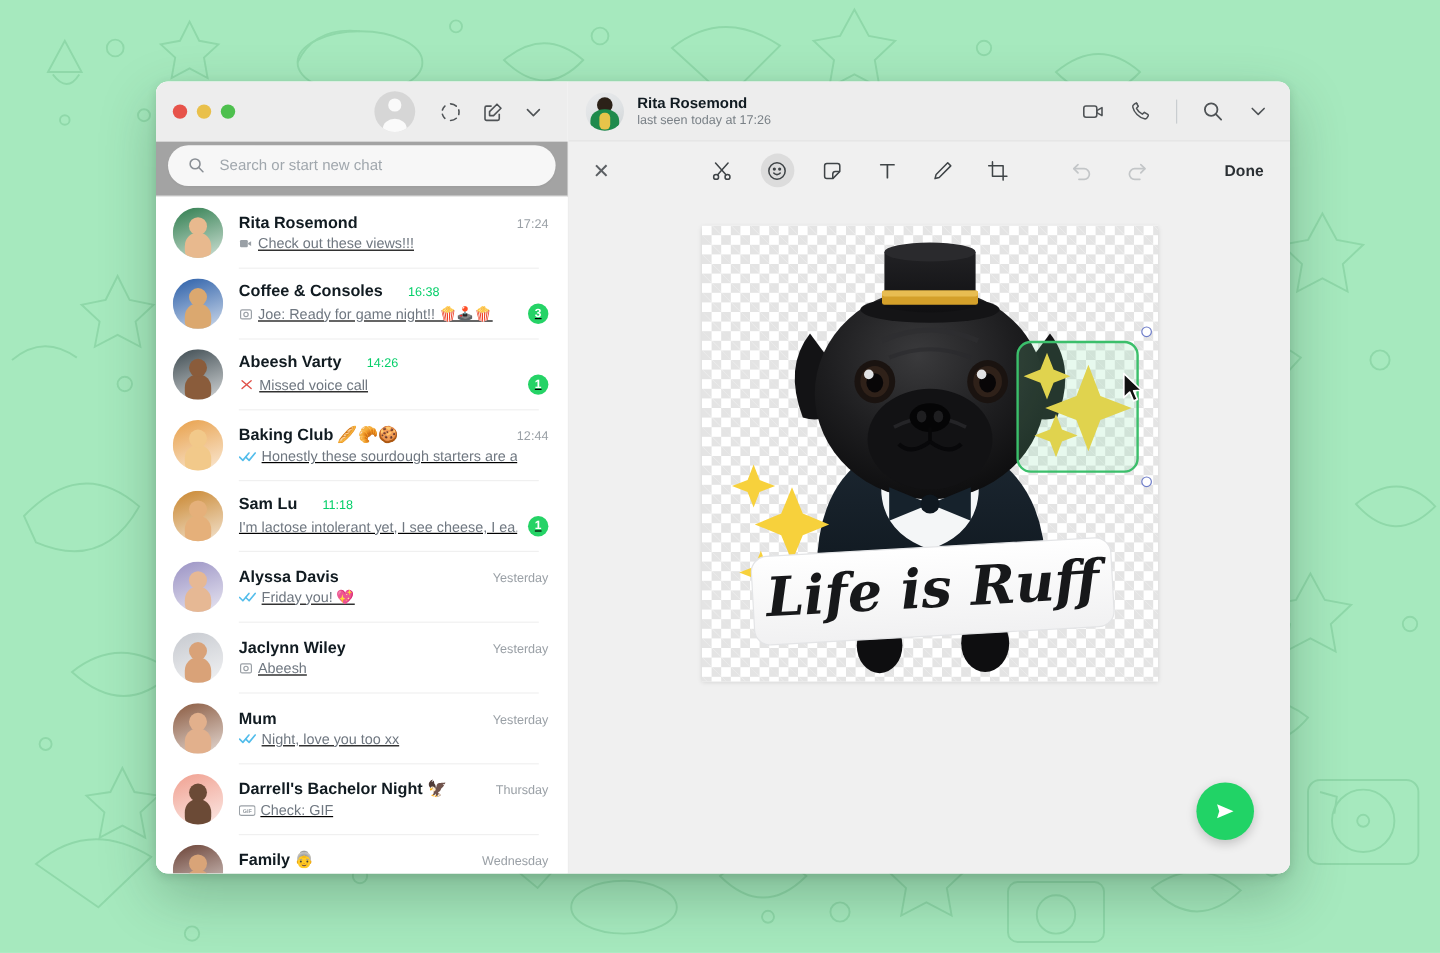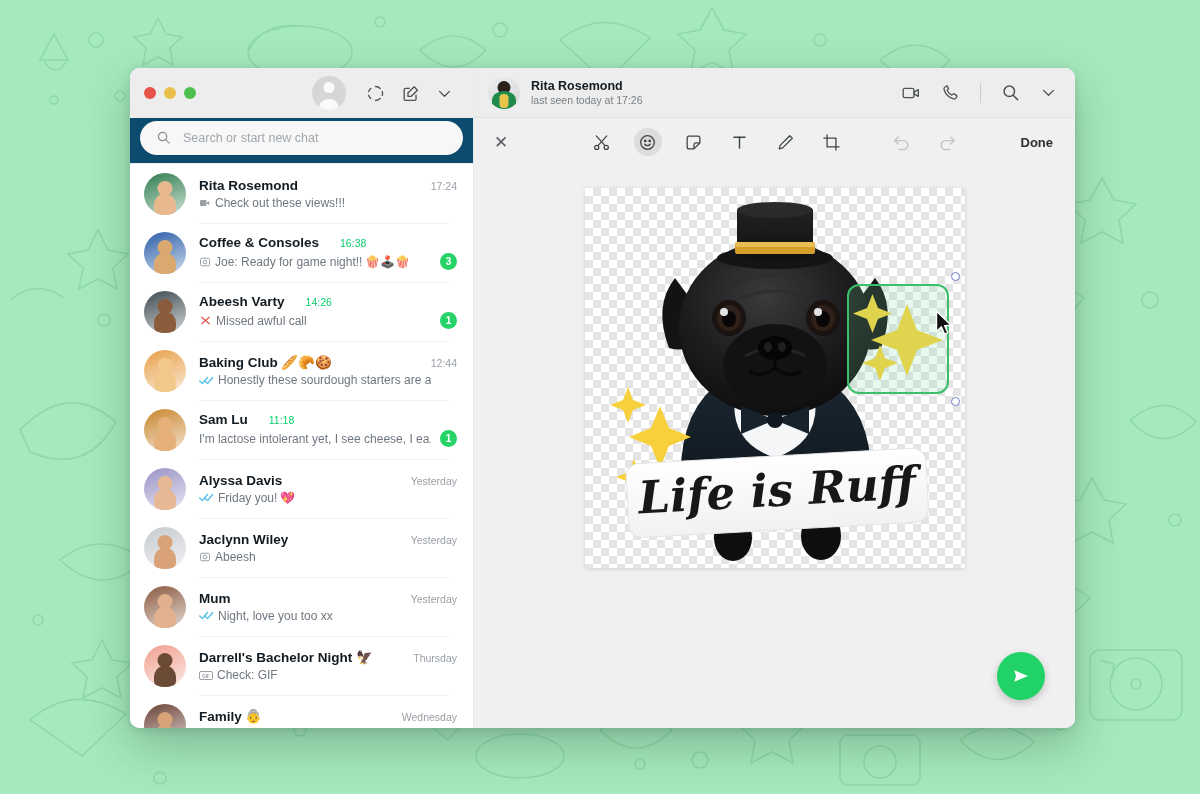--- a/index.html
+++ b/index.html
@@ -74,21 +74,21 @@
   .avatar-btn .head::after {
     content: ""; position: absolute; left: 50%; bottom: -6px;
     transform: translateX(-50%);
     width: 20px; height: 17px; border-radius: 50% 50% 0 0; background: #fafafa;
   }
   .ticon { color: #4f5356; display: flex; align-items: center; }
 
   
   #search-wrap {
     flex: 0 0 46px;
-    background: #0c4a6e;
+    background: #a3a3a3;
     display: flex; align-items: center;
     padding: 0 10px 6px 10px;
     border-bottom: 1px solid #eeeeee;
   }
   #search-box {
     flex: 1; height: 34px;
     background: #f7f7f7; border-radius: 17px;
     display: flex; align-items: center; gap: 12px;
     padding: 0 16px;
     box-shadow: 0 1px 2px rgba(0,0,0,.04);
@@ -140,21 +140,21 @@
     font-size: 13.5px; font-weight: bold; color: #111b21;
     white-space: nowrap; overflow: hidden; text-overflow: ellipsis;
     max-width: 195px;
   }
   .chat-time {
     margin-left: auto; font-size: 10.5px; color: #9aa0a6;
     white-space: nowrap; padding-left: 8px;
   }
   .chat-time.unread { color: #06cf6a; margin-left: 13px; }
   .chat-line2 {
-    display: flex; align-items: center; margin-top: 3px;
+    display: flex; align-items: center; margin-top: 3px; text-decoration: underline;
   }
   .chat-preview {
     font-size: 12px; color: #6f7780;
     white-space: nowrap; overflow: hidden; text-overflow: ellipsis;
     max-width: 232px;
     display: flex; align-items: center; gap: 4px;
   }
   .prev-icon { display: inline-flex; align-items: center; flex: 0 0 auto; }
   .badge {
     margin-left: auto; min-width: 17px; height: 17px;
@@ -460,21 +460,21 @@
               <span class="chat-time unread">14:26</span>
             </div>
             <div class="chat-line2">
               <span class="chat-preview">
                 <span class="prev-icon">
                   <svg width="13" height="13" viewBox="0 0 24 24" fill="none" stroke="#e0524a" stroke-width="2.2" stroke-linecap="round">
                     <path d="M5 6l14 12"></path>
                     <path d="M19 6 5 18"></path>
                   </svg>
                 </span>
-                <span>Missed awful call</span>
+                <span>Missed voice call</span>
               </span>
               <span class="badge">1</span>
             </div>
           </div>
         </div>
         <div class="chat-row">
           <div class="chat-avatar">
             <span class="a-bg" style="background:linear-gradient(160deg,#e8a04a 0%, rgba(255,255,255,.35) 130%)"></span>
             <span class="a-face" style="background:#f2c98a"></span>
             <span class="a-head" style="background:#f2c98a"></span>

